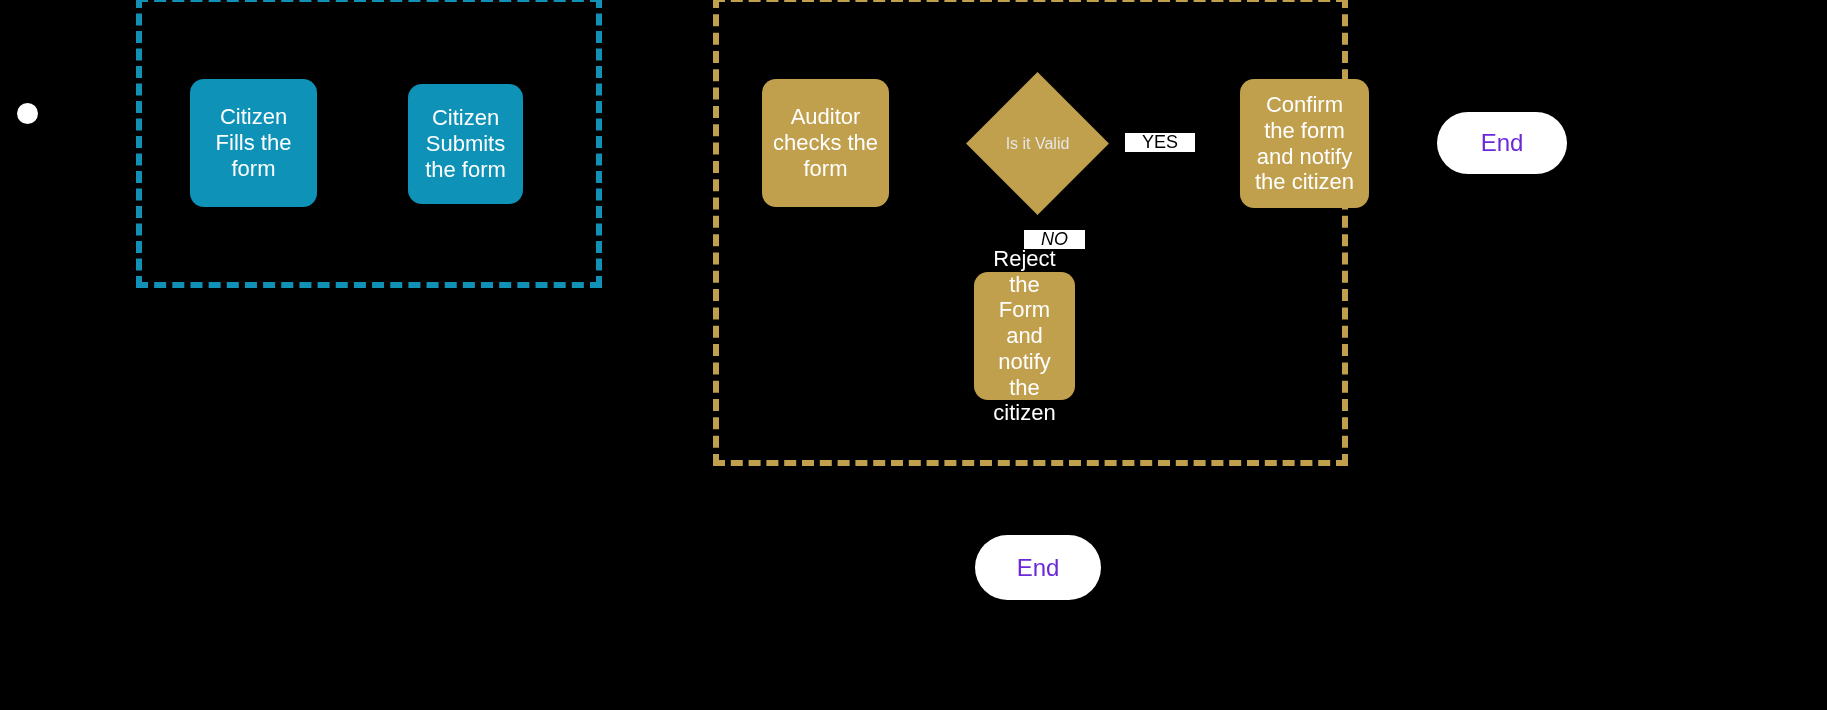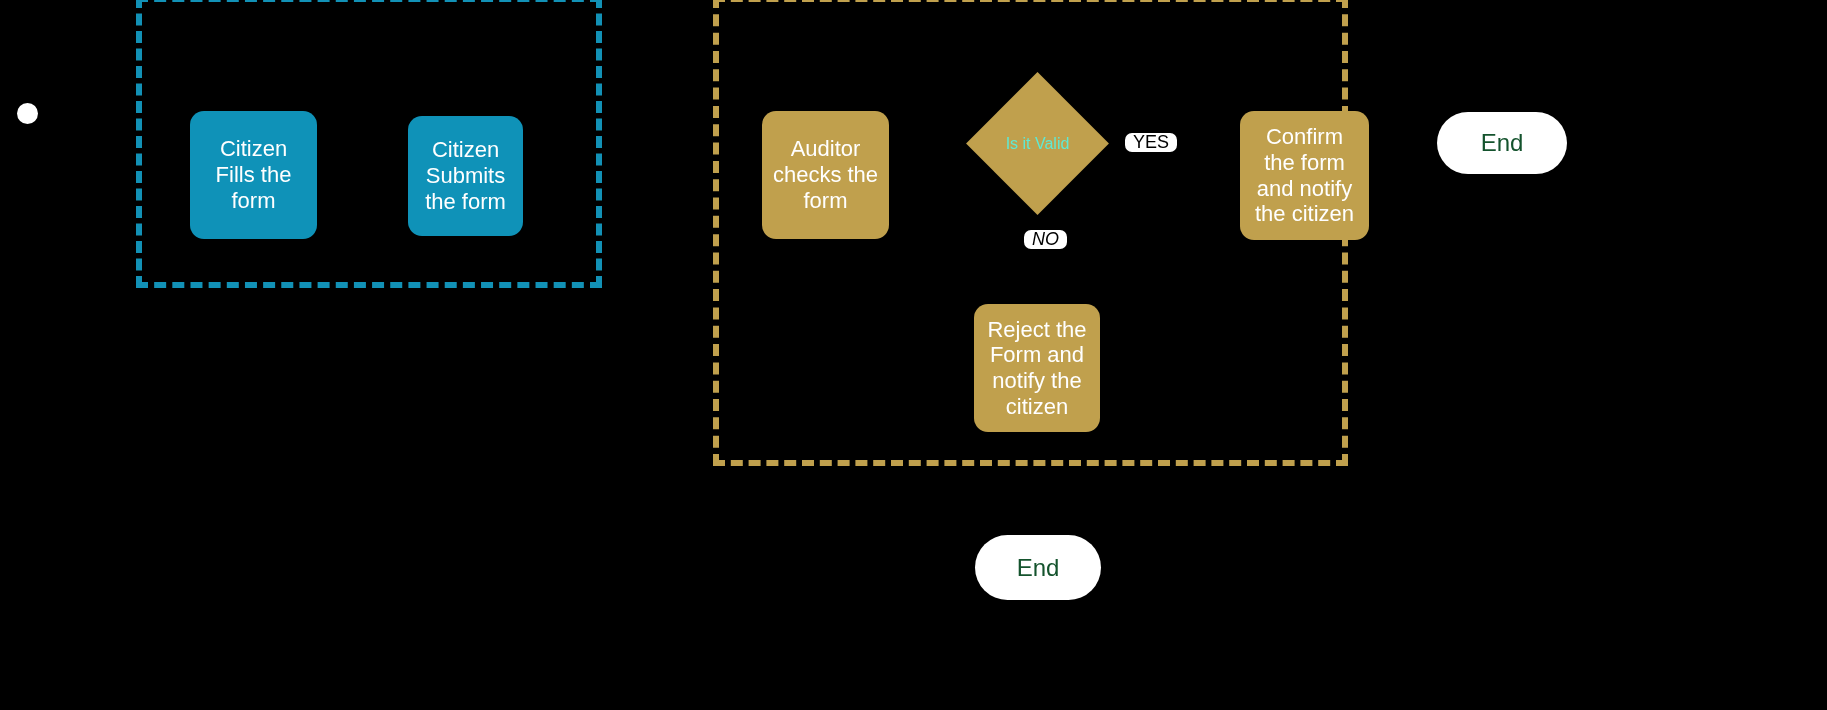--- a/index.html
+++ b/index.html
@@ -43,21 +43,20 @@
     position: absolute;
     box-sizing: border-box;
     display: flex;
     align-items: center;
     justify-content: center;
     text-align: center;
     color: #ffffff;
     border-radius: 14px;
     line-height: 1.17;
     padding: 4px 8px;
-    margin-top: 32px;
   }
   .node-blue {
     background: #0f92b8;
     font-size: 22px;
   }
   .node-gold {
     background: #c0a04d;
     font-size: 22px;
   }
 
@@ -70,44 +69,43 @@
     inset: 0;
     background: #c0a04d;
     transform: rotate(45deg);
   }
   .diamond-label {
     position: absolute;
     inset: 0;
     display: flex;
     align-items: center;
     justify-content: center;
-    color: #5eead4;
+    color: #e5e5e5;
     font-size: 16px;
     text-align: left;
     z-index: 2;
   }
 
   
   .edge-label {
     position: absolute;
     background: #ffffff;
     color: #000000;
     font-size: 18px;
     line-height: 1.05;
-    padding: 0 8px;
+    padding: 0 17px;
     white-space: nowrap;
-    border-radius: 7px;
   }
 
   
   .end-node {
     position: absolute;
     box-sizing: border-box;
     background: #ffffff;
-    color: #14532d;
+    color: #6d28d9;
     border-radius: 999px;
     display: flex;
     align-items: center;
     justify-content: center;
     font-size: 24px;
   }
 </style>
 </head>
 <body>
 
@@ -129,19 +127,19 @@
     <div class="diamond-shape"></div>
     <div class="diamond-label">Is it Valid</div>
   </div>
 
   <div class="edge-label" style="left:1125px; top:133px;">YES</div>
 
   <div class="edge-label" style="left:1024px; top:230px;font-style:italic;">NO</div>
 
   <div class="node-box node-gold" style="left:1240px; top:79px; width:129px; height:129px;">Confirm the form and notify the citizen</div>
 
-  <div class="node-box node-gold" style="left:974px; top:272px; width:126px; height:128px;">Reject the Form and notify the citizen</div>
+  <div class="node-box node-gold" style="left:974px; top:272px; width:101px; height:128px;">Reject the Form and notify the citizen</div>
 
   <div class="end-node" style="left:1437px; top:112px; width:130px; height:62px;">End</div>
 
   <div class="end-node" style="left:975px; top:535px; width:126px; height:65px;">End</div>
 
 </div>
 
 </body></html>

